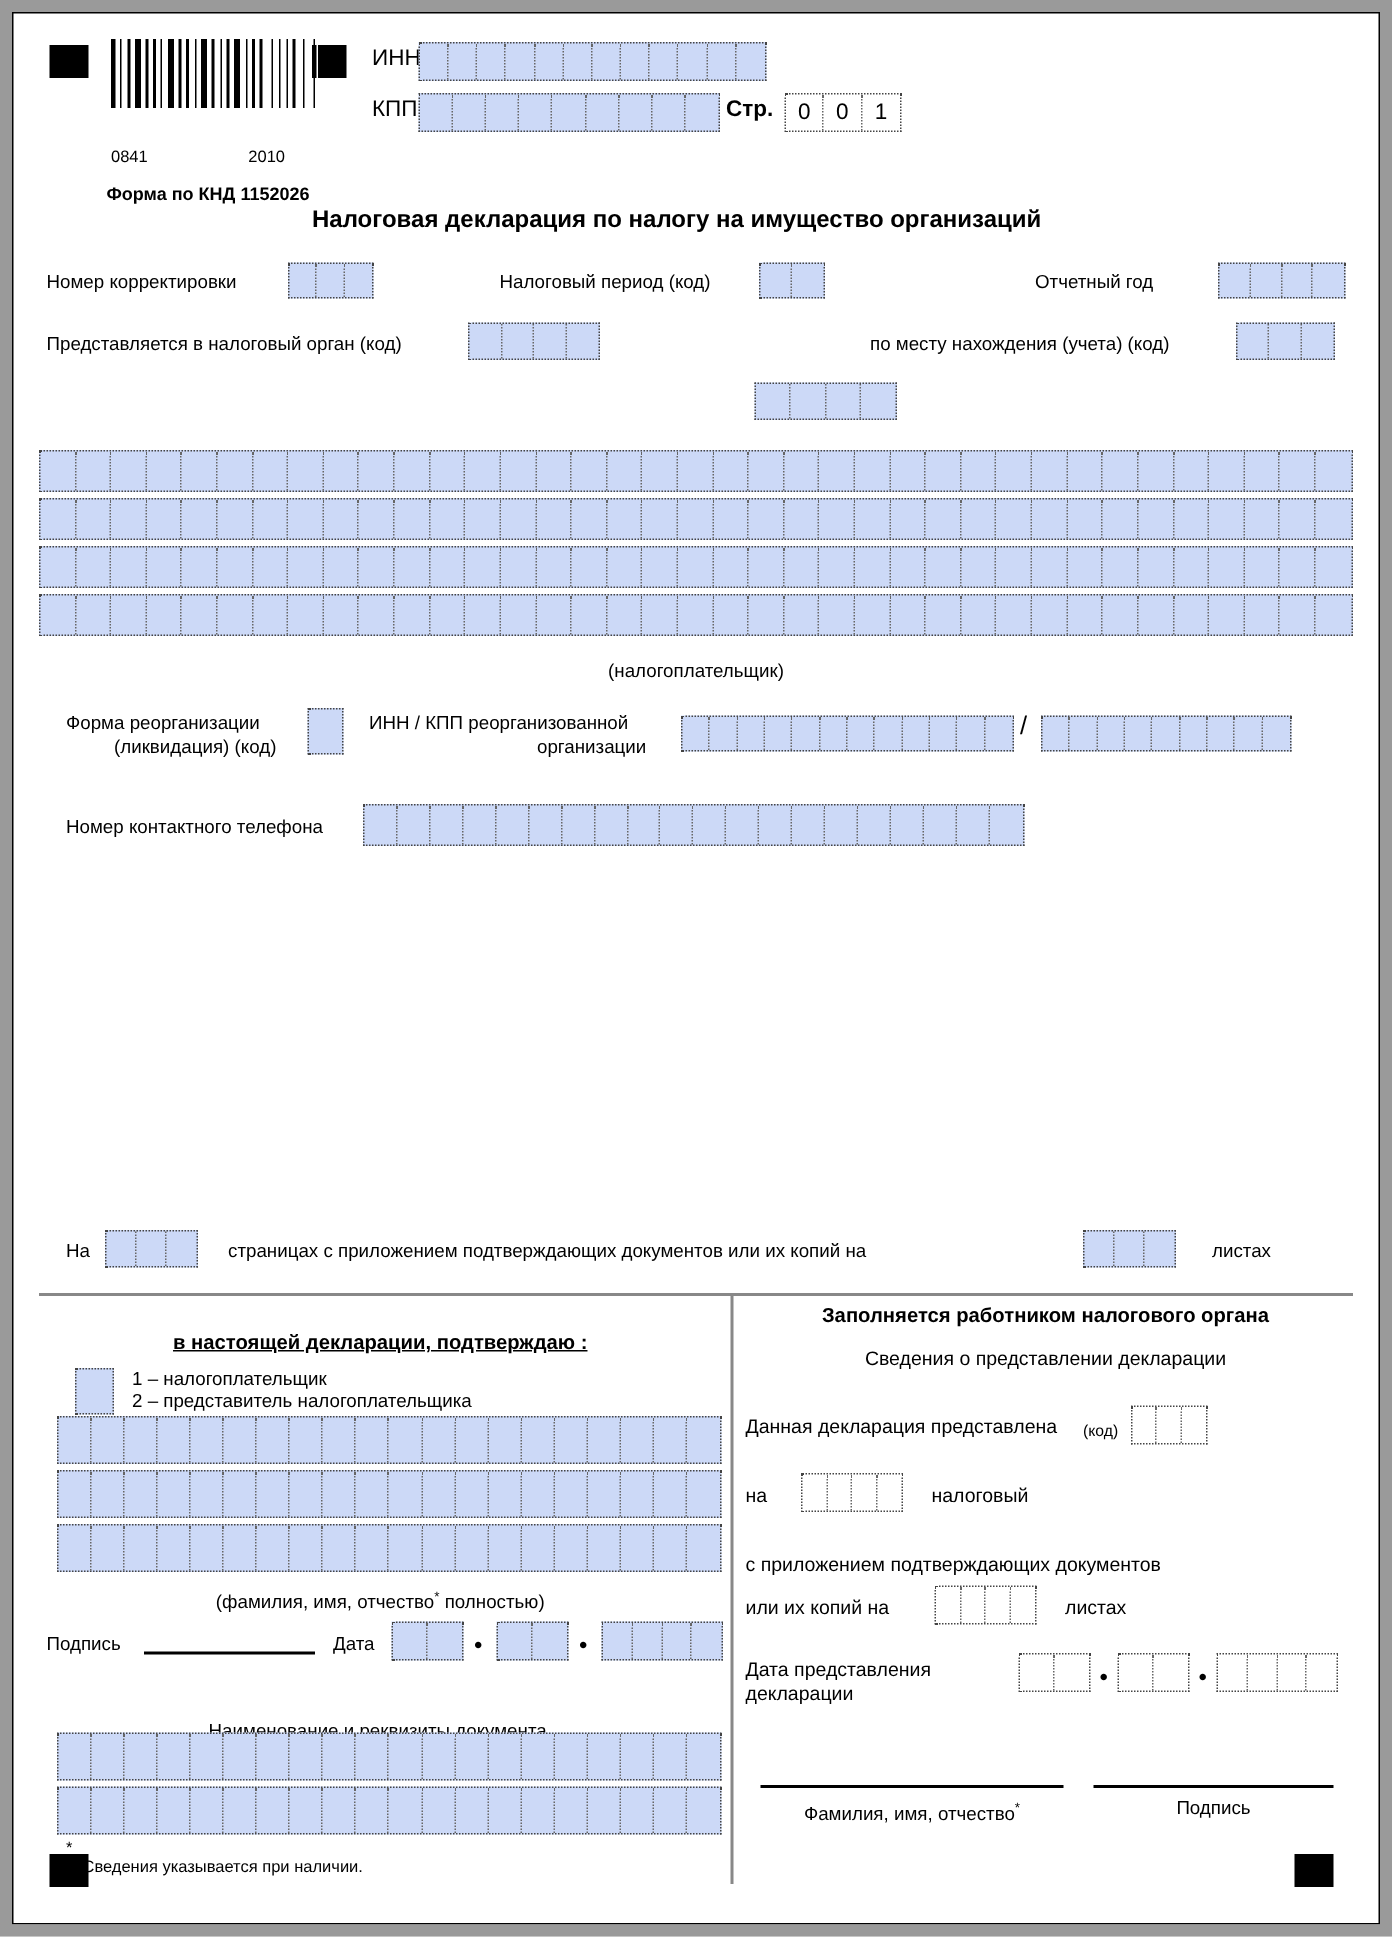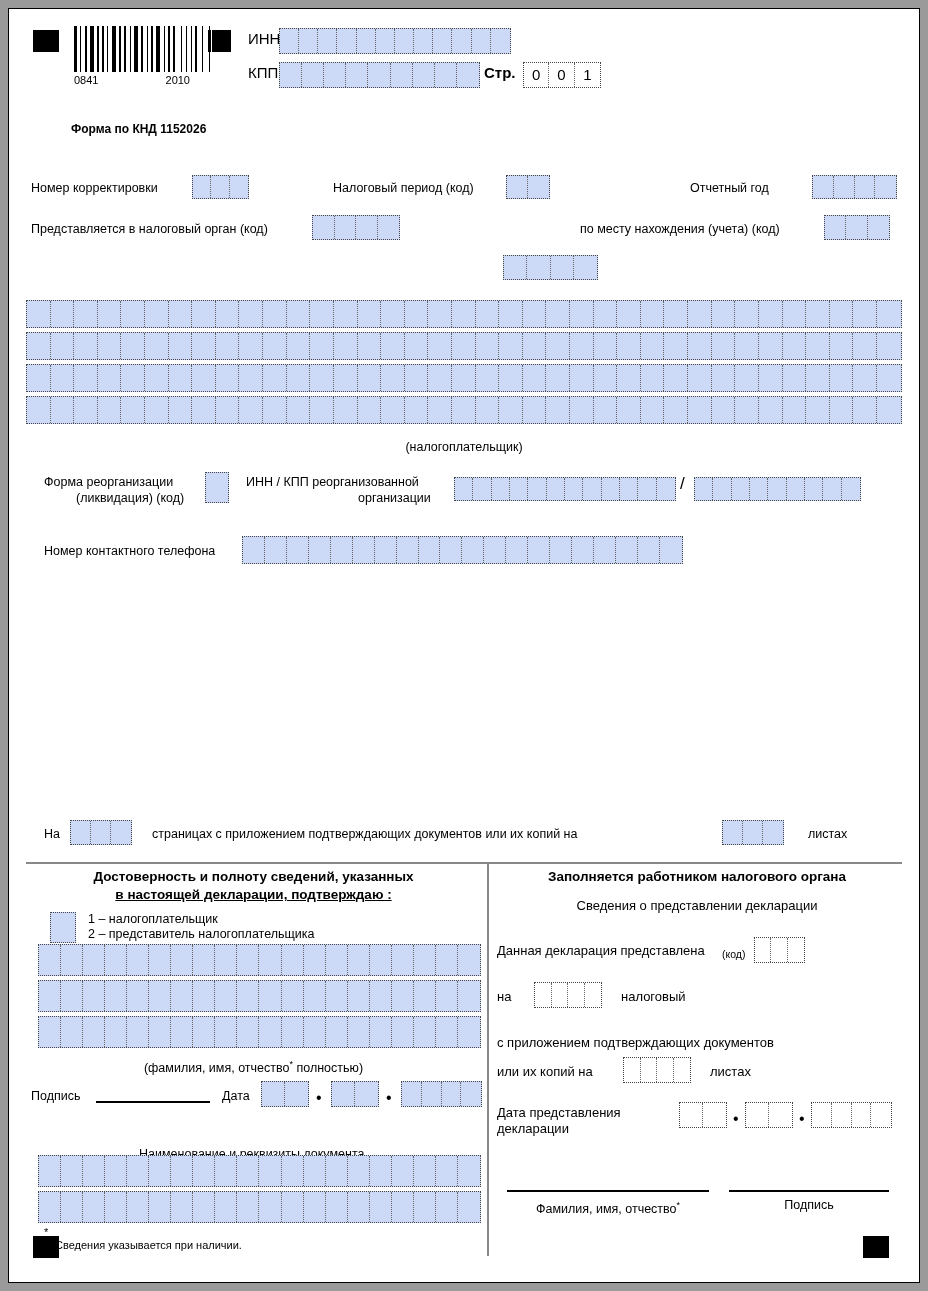--- a/index.html
+++ b/index.html
@@ -53,20 +53,21 @@
     margin-right: 1px;
   }
   .barcode-nums {
     position: absolute;
     width: 116px;
     display: flex;
     justify-content: space-between;
     font-size: 11px;
     color: #000;
     font-family: "Liberation Sans", sans-serif;
+    margin-top: 25px;
   }
 
   
   .lbl {
     position: absolute;
     font-size: 12.5px;
     color: #000;
     white-space: nowrap;
     line-height: 14px;
   }
@@ -211,20 +212,21 @@
     </div>
 
   <div class="lbl" style="left:484px; top:66px; font-size:15px; font-weight:bold;">Стр.</div>
   <div class="cells plain tall" id="page-cells" style="left:523px; top:62px; width:78px; height:26px;">
       <span style="width: 33.3333%;">0</span>
       <span style="width: 33.3333%;">0</span>
       <span style="width: 33.3333%;">1</span>
     </div>
 
   <div class="lbl b" style="left:71px; top:122px; font-size:12px;">Форма по КНД 1152026</div>
+  <div class="lbl big" style="left:208px; top:140px;">Налоговая декларация по налогу на имущество организаций</div>
 
   <div class="lbl" style="left:31px; top:181px;">Номер корректировки</div>
   <div class="cells" id="corr-cells" style="left:192px; top:175px; width:57px; height:24px;">
       <span style="width: 33.3333%;"></span>
       <span style="width: 33.3333%;"></span>
       <span style="width: 33.3333%;"></span>
     </div>
 
   <div class="lbl" style="left:333px; top:181px;">Налоговый период (код)</div>
   <div class="cells" id="period-cells" style="left:506px; top:175px; width:44px; height:24px;">
@@ -491,21 +493,20 @@
   <div class="cells" id="sheets-cells" style="left:722px; top:820px; width:62px; height:25px;">
       <span style="width: 33.3333%;"></span>
       <span style="width: 33.3333%;"></span>
       <span style="width: 33.3333%;"></span>
     </div>
   <div class="lbl" style="left:808px; top:827px;">листах</div>
 
   <div class="hline" style="left:26px; top:862px; width:876px;"></div>
   <div class="vline" style="left:487px; top:862px; height:394px;"></div>
 
-  <div class="lbl mid cent" style="left:26px; top:870px; width:455px;">Достоверность и полноту сведений, указанных</div>
   <div class="lbl mid cent" style="left:26px; top:888px; width:455px;text-decoration:underline;">в настоящей декларации, подтверждаю :</div>
 
   <div class="cells" id="conf-option-cells" style="left:50px; top:912px; width:26px; height:31px;">
       <span style="width: 100%;"></span>
     </div>
   <div class="lbl" style="left:88px; top:912px;">1 – налогоплательщик</div>
   <div class="lbl" style="left:88px; top:927px;text-align:center;">2 – представитель налогоплательщика</div>
 
   <div id="conf-name-block">
       <div class="cells" style="left: 38px; top: 944px; width: 443px; height: 32px;">

